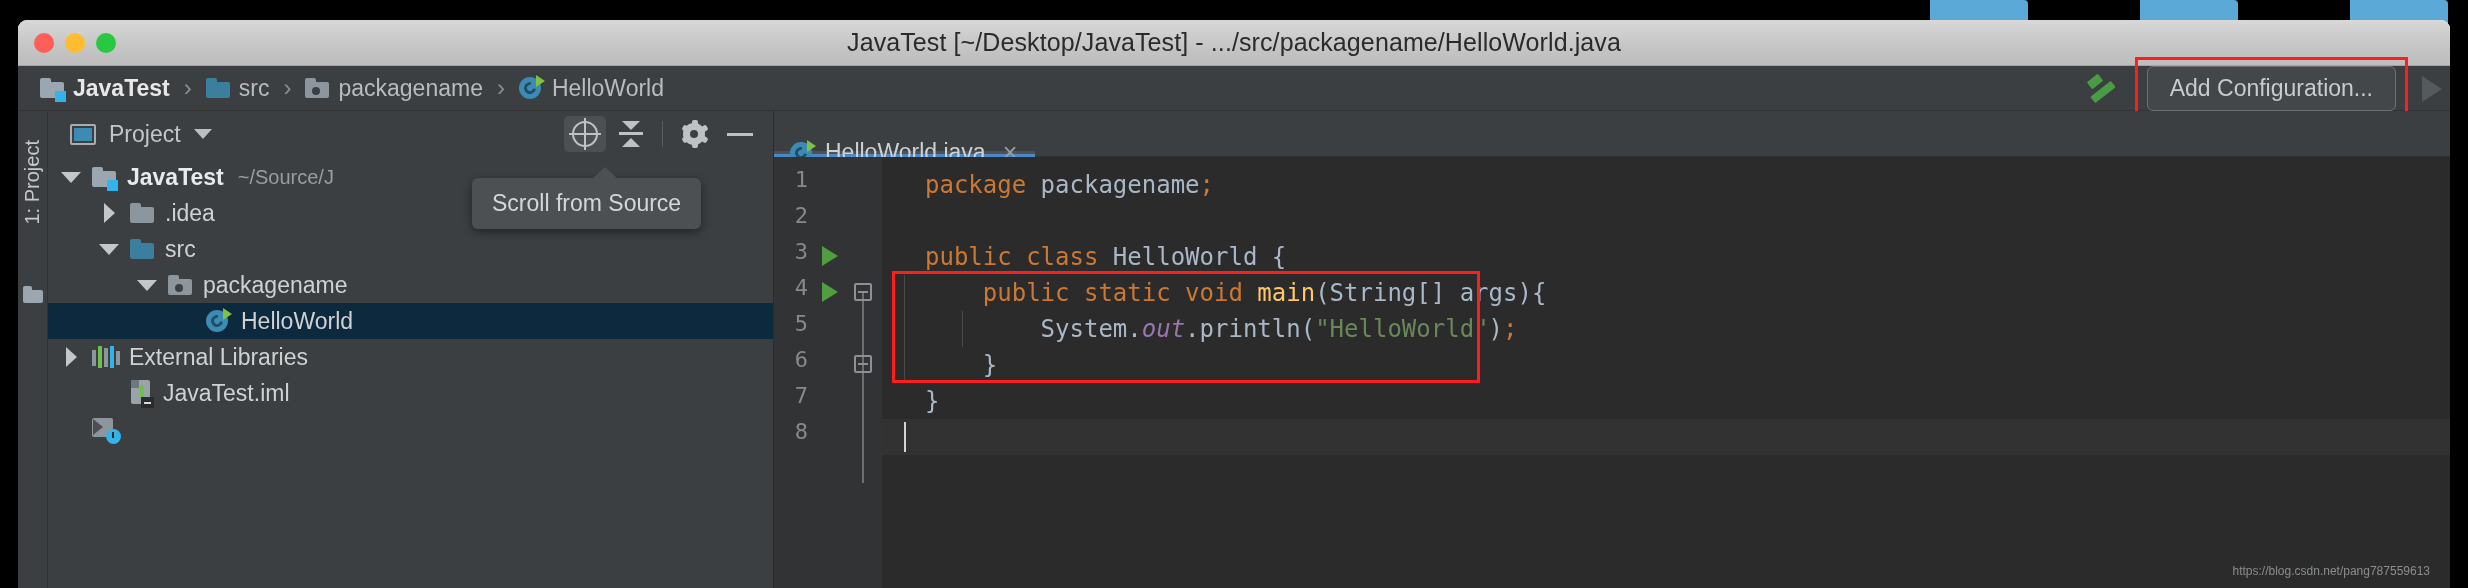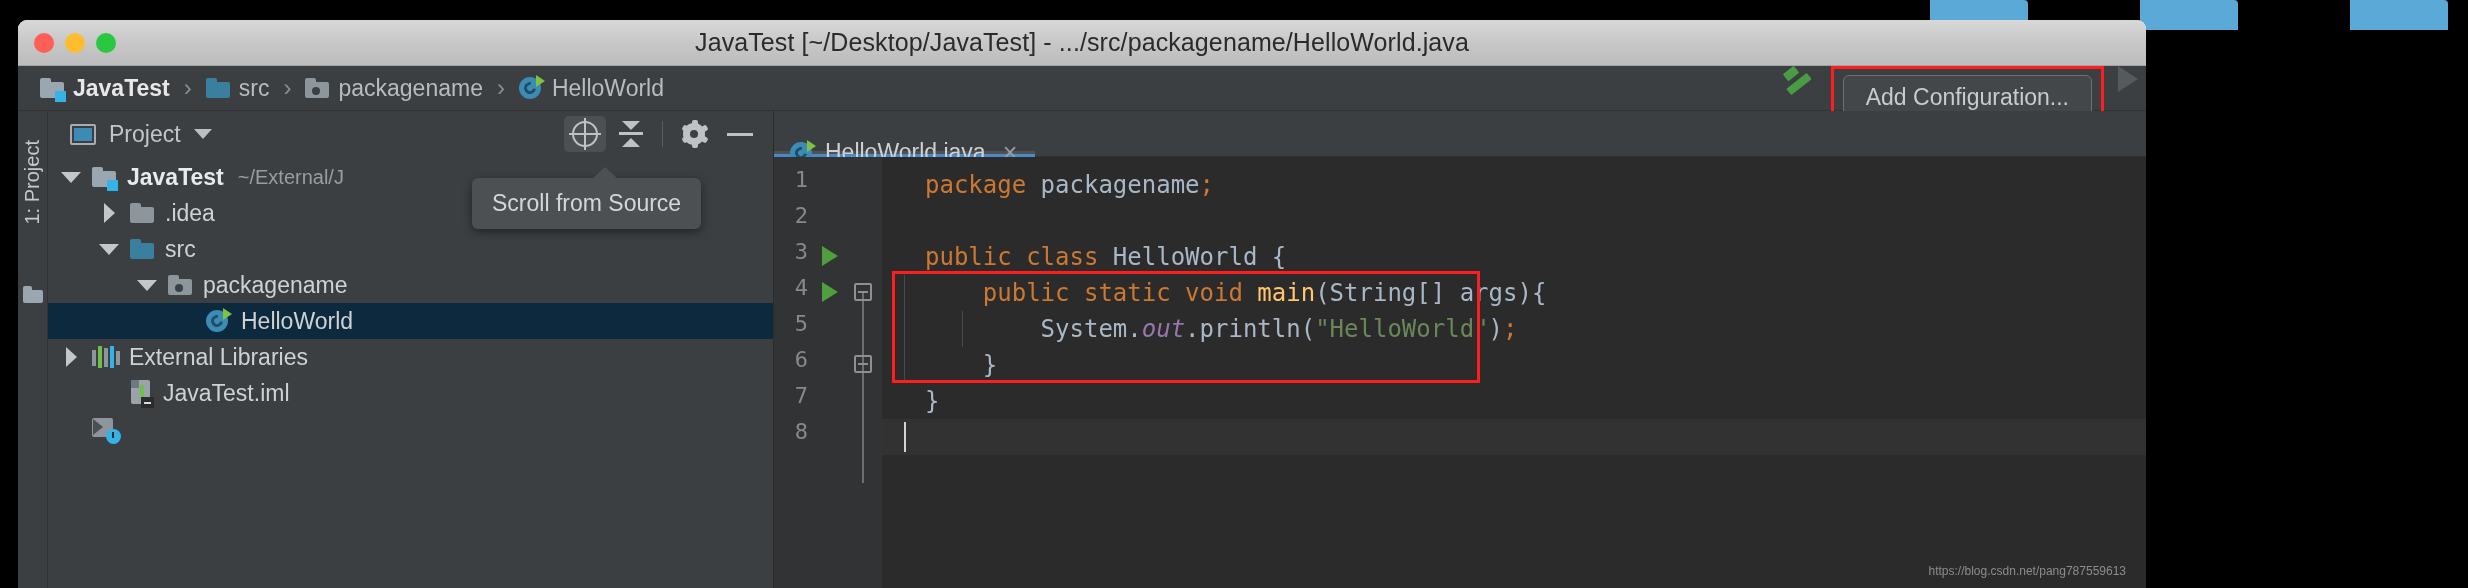--- a/index.html
+++ b/index.html
@@ -17,21 +17,21 @@
     background: #5aa9d6; border-radius: 4px 4px 0 0;
   }
   .desk-folder .tab {
     position: absolute; left: 0; top: -9px; width: 44px; height: 12px;
     background: #5aa9d6; border-radius: 4px 4px 0 0;
   }
 
   
   .window {
     position: absolute; left: 18px; top: 20px;
-    width: 2128px; height: 568px;
+    width: 2432px; height: 568px;
     background: #ffffff;
     border-radius: 9px 9px 0 0;
     overflow: hidden;
   }
   .titlebar {
     position: relative; height: 46px;
     background: linear-gradient(to bottom, #d8d8d8 0%, #c6c6c6 55%, #bdbdbd 100%);
     border-bottom: 1px solid #a3a3a3;
     display: flex; align-items: center; justify-content: center;
   }
@@ -75,21 +75,21 @@
   .ic-class .circle {
     position: absolute; left: 0; top: 1px; width: 22px; height: 22px; border-radius: 50%;
     background: #3b8bb5;
   }
   .ic-class .inner { position: absolute; left: 5px; top: 6px; width: 12px; height: 12px; border-radius: 50%;
     border: 3px solid #1f4d66; border-right-color: transparent; transform: rotate(-35deg); }
   .ic-class .play { position: absolute; right: -2px; top: -1px; width: 0; height: 0;
     border-left: 9px solid #7fc242; border-top: 6px solid transparent; border-bottom: 6px solid transparent; }
 
   
-  .navbar-right { position: absolute; right: 8px; top: 0; height: 45px; display: flex; align-items: flex-start; gap: 0; }
+  .navbar-right { position: absolute; right: 8px; top: 0; height: 45px; display: flex; align-items: center; gap: 0; }
   .hammer { width: 34px; height: 30px; position: relative; margin-right: 14px; }
   .hammer .h1 { position: absolute; left: 3px; top: 14px; width: 26px; height: 8px; background: #499c43; transform: rotate(-38deg); border-radius: 1px; }
   .hammer .h2 { position: absolute; left: 1px; top: 3px; width: 14px; height: 9px; background: #499c43; transform: rotate(-38deg); border-radius: 1px; }
 
   .addcfg-wrap { position: relative; padding: 6px 9px; border: 3px solid #ff1d1d; }
   .addcfg {
     border: 1px solid #6d7174; border-radius: 6px; background: #434749;
     padding: 8px 22px; font-size: 23px; color: #c9cbcd; white-space: nowrap;
   }
   .run-arrow { width: 0; height: 0; margin-left: 14px;
@@ -364,21 +364,21 @@
                 <span class="down"></span>
               </span>
               <span class="iw">
                 <span class="ic ic-folder-module">
                   <span class="tab"></span>
                   <span class="body"></span>
                   <span class="badge"></span>
                 </span>
               </span>
               <span class="txt bold">JavaTest</span>
-              <span class="sub">~/External/J</span>
+              <span class="sub">~/Source/J</span>
             </div>
             <div class="row">
               <span style="display:inline-block;width:38px;flex:none"></span>
               <span class="twisty">
                 <span class="right"></span>
               </span>
               <span class="iw">
                 <span class="ic-folder-plain">
                   <span class="tab"></span>
                   <span class="body"></span>

